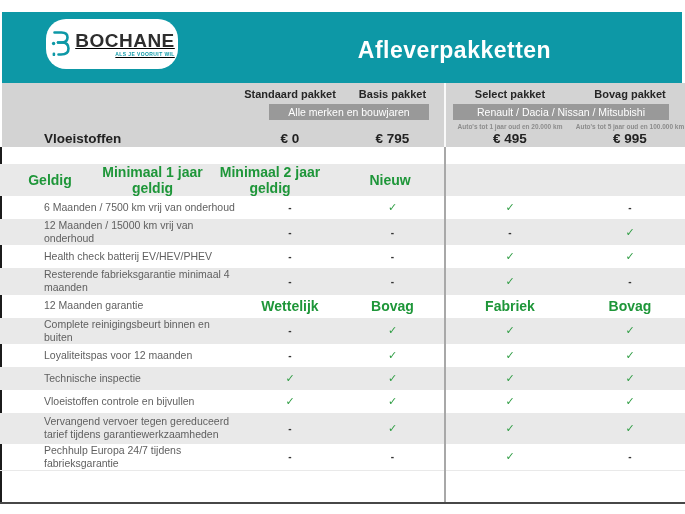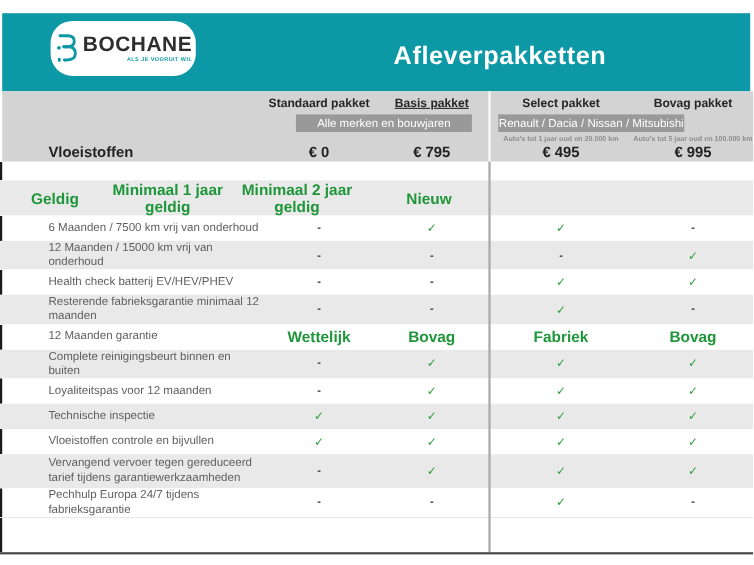--- a/index.html
+++ b/index.html
@@ -9,44 +9,44 @@
     --teal:#0d98a6; --green-text:#1e9639; --green-check:#2e9d43;
     --band-gray:#d3d3d3; --row-gray:#e9e9e9; --badge-gray:#999999;
     --edge:#1b1b1b; --divider:#a8a8a8;
   }
   .page { position:relative; width:685px; height:514px; background:#fff; overflow:hidden; }
 
   
   .banner { position:absolute; top:12px; left:2px; width:680px; height:71px; background:var(--teal); }
   .logo-box {
     position:absolute; left:44px; top:7px; width:132px; height:50px;
-    background:#fff; border-radius:20px; display:flex; align-items:center; justify-content:center; gap:4px;
+    background:#fff; border-radius:20px; display:flex; align-items:center; justify-content:center; gap:4px;text-decoration:underline;
   }
   .logo-mark { width:22px; height:30px; flex:0 0 auto; }
   .logo-texts { display:flex; flex-direction:column; align-items:flex-end; line-height:1; }
   .logo-brand { font-size:19px; font-weight:bold; color:#2e2e2e; letter-spacing:0.5px; }
   .logo-tagline { font-size:5px; font-weight:bold; color:var(--teal); letter-spacing:0.4px; margin-top:2px; }
   .page-title {
     position:absolute; top:25px; left:230px; right:5px; text-align:center;
     color:#ffffff; font-size:23px; font-weight:bold; letter-spacing:0.5px;
   }
 
   
   .header-band { position:absolute; top:83px; left:2px; width:683px; height:64px; background:var(--band-gray); }
   .col-head { position:absolute; top:88px; text-align:center; font-size:11px; font-weight:bold; color:#262626; }
   .col-head.c1 { left:240px; width:100px; }
-  .col-head.c2 { left:340px; width:105px;text-decoration:underline; }
+  .col-head.c2 { left:340px; width:105px; }
   .col-head.c3 { left:445px; width:130px; }
   .col-head.c4 { left:575px; width:110px; }
   .badge {
     position:absolute; top:104px; height:16px; background:var(--badge-gray);
     color:#fff; font-size:10.5px; font-weight:normal; text-align:center; line-height:16px;
   }
   .badge.left  { left:269px; width:160px; }
-  .badge.right { left:453px; width:169px; }
+  .badge.right { left:453px; width:216px; }
   .col-note { position:absolute; top:123px; font-size:6.5px; font-weight:bold; color:#8c8c8c; text-align:center; }
   .col-note.c3 { left:445px; width:130px; }
   .col-note.c4 { left:575px; width:110px; }
   .total-label { position:absolute; top:131px; left:44px; font-size:13.5px; font-weight:bold; color:#222; }
   .price { position:absolute; top:131px; text-align:center; font-size:13.5px; font-weight:bold; color:#222; }
   .price.c1 { left:240px; width:100px; }
   .price.c2 { left:340px; width:105px; }
   .price.c3 { left:445px; width:130px; }
   .price.c4 { left:575px; width:110px; }
 
@@ -138,21 +138,21 @@
     <div class="cell v4 check">✓</div>
   </div>
       <div class="row">
     <div class="row-label">Health check batterij EV/HEV/PHEV</div>
     <div class="cell v1 dash">-</div>
     <div class="cell v2 dash">-</div>
     <div class="cell v3 check">✓</div>
     <div class="cell v4 check">✓</div>
   </div>
       <div class="row shade">
-    <div class="row-label">Resterende fabrieksgarantie minimaal 12 maanden</div>
+    <div class="row-label">Resterende fabrieksgarantie minimaal 4 maanden</div>
     <div class="cell v1 dash">-</div>
     <div class="cell v2 dash">-</div>
     <div class="cell v3 check">✓</div>
     <div class="cell v4 dash">-</div>
   </div>
       <div class="row">
     <div class="row-label">12 Maanden  garantie</div>
     <div class="cell v1 textval">Wettelijk</div>
     <div class="cell v2 textval">Bovag</div>
     <div class="cell v3 textval">Fabriek</div>

